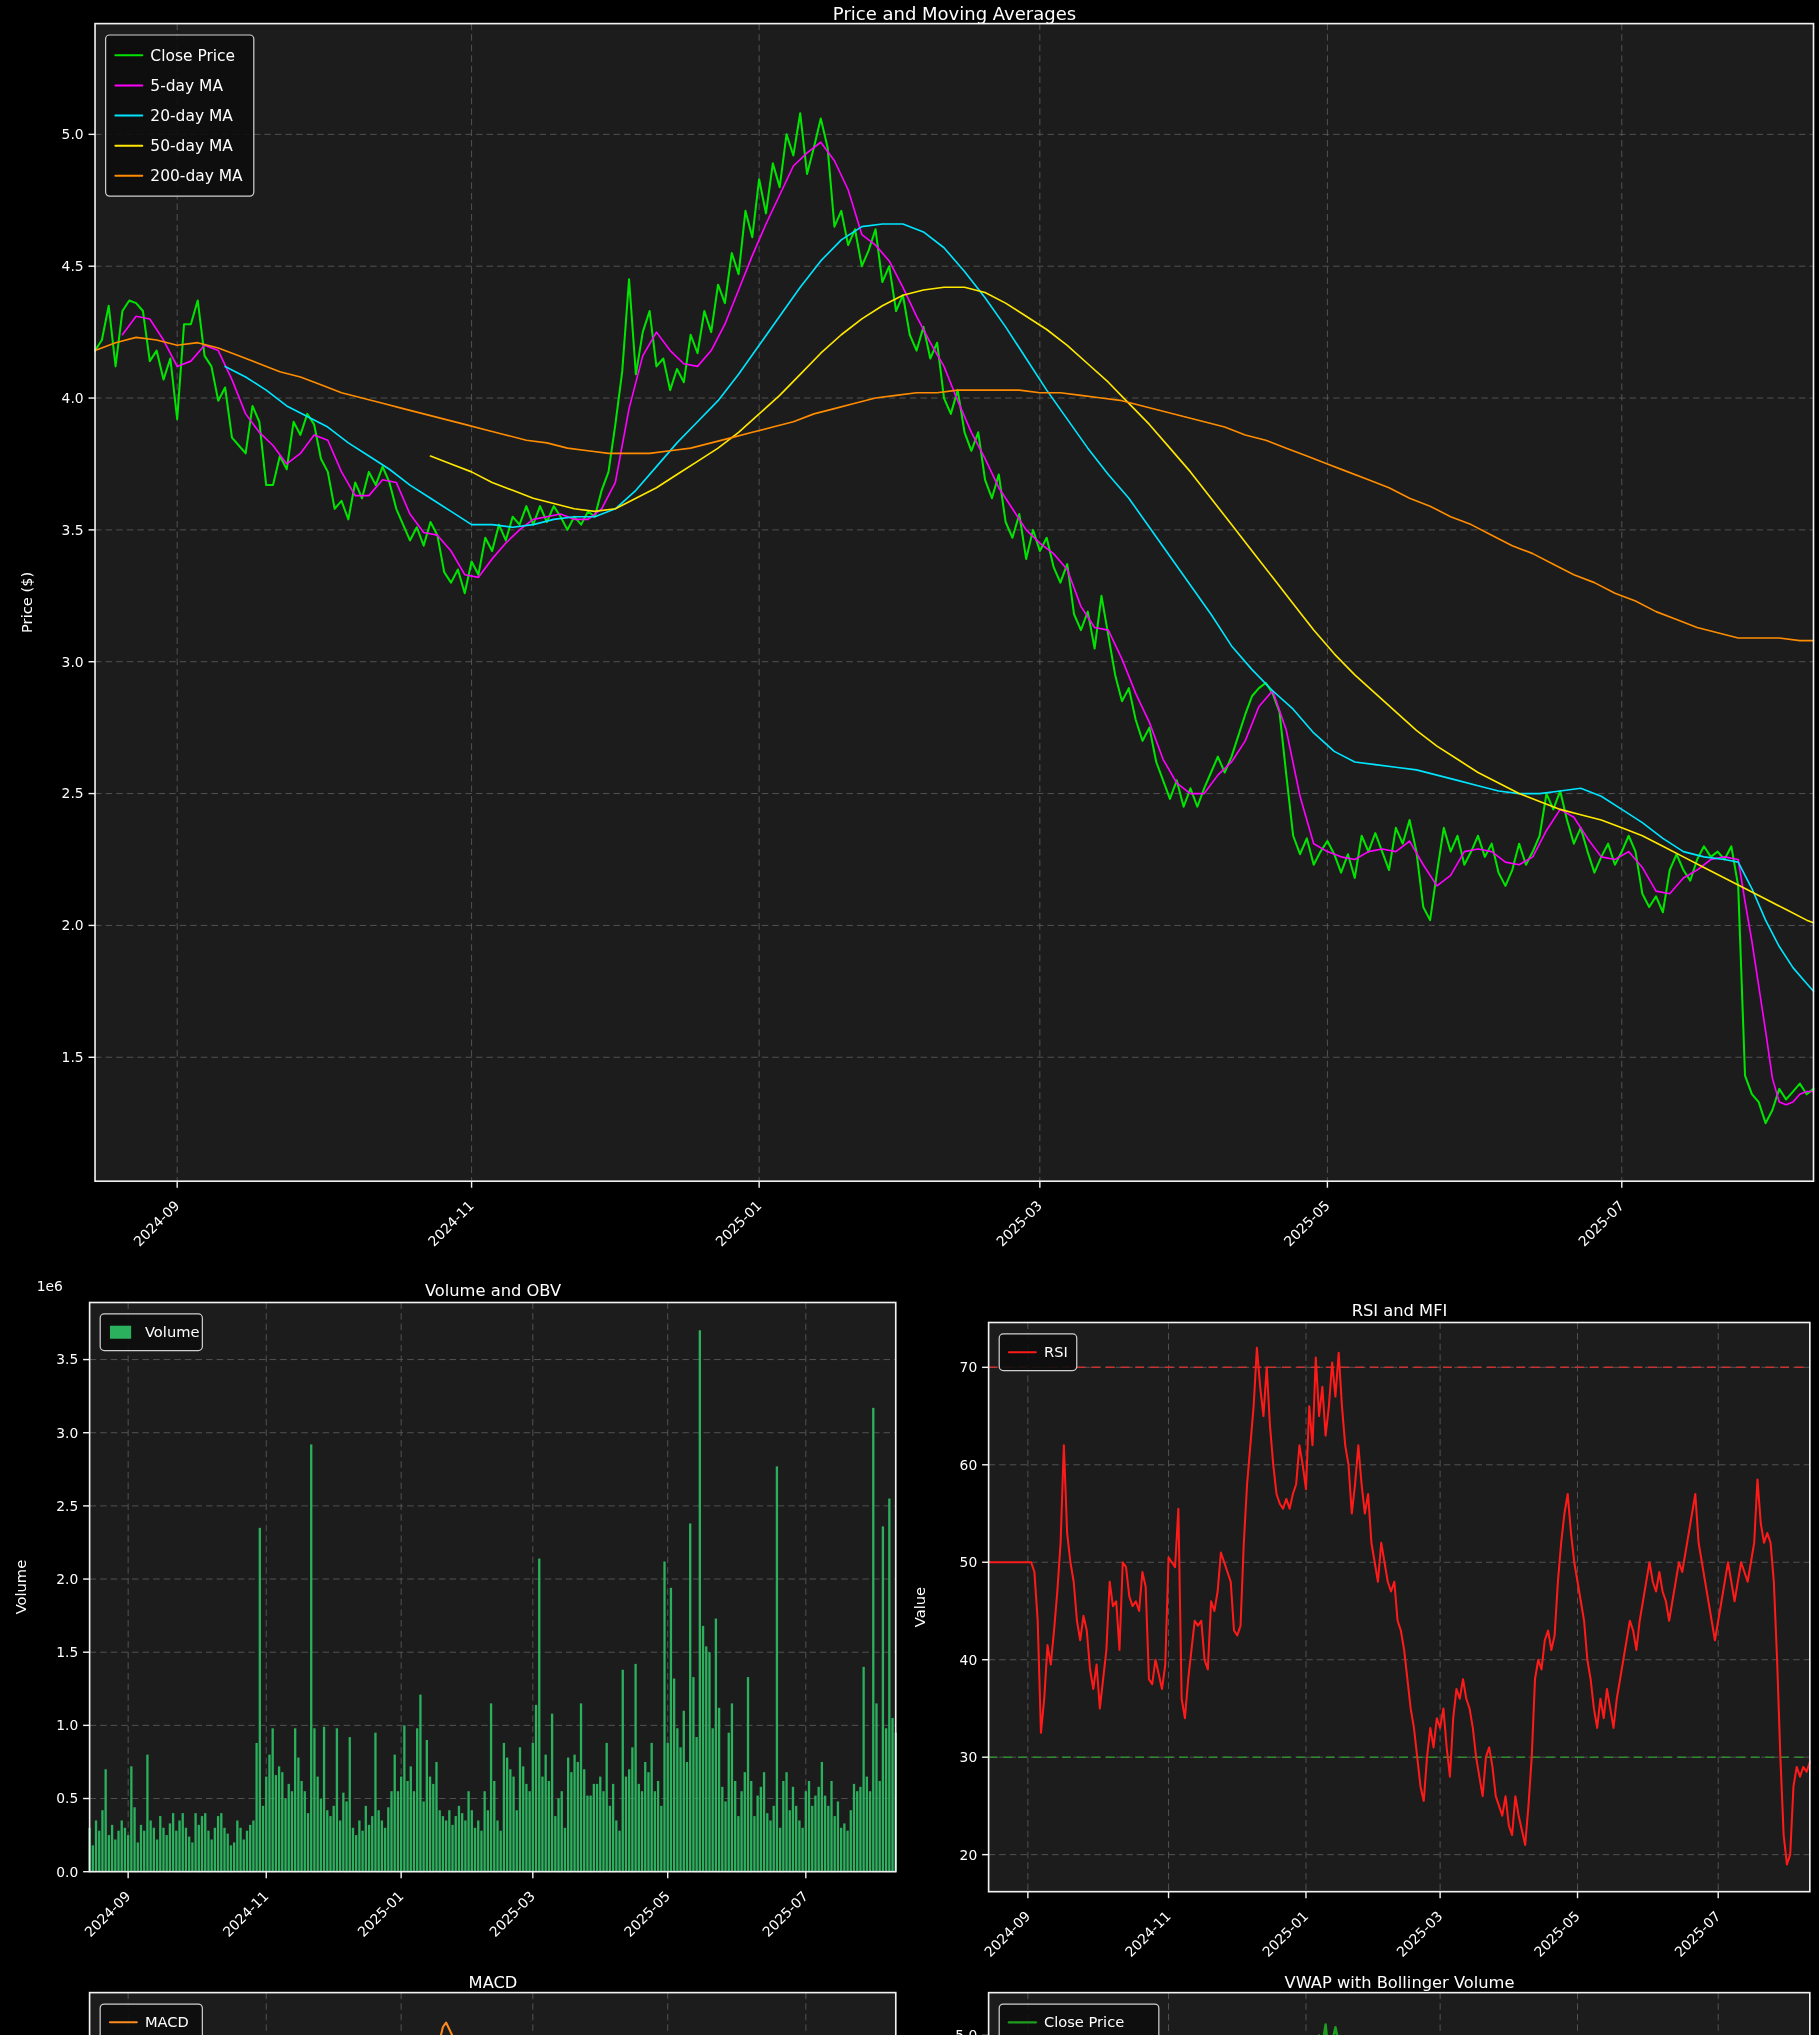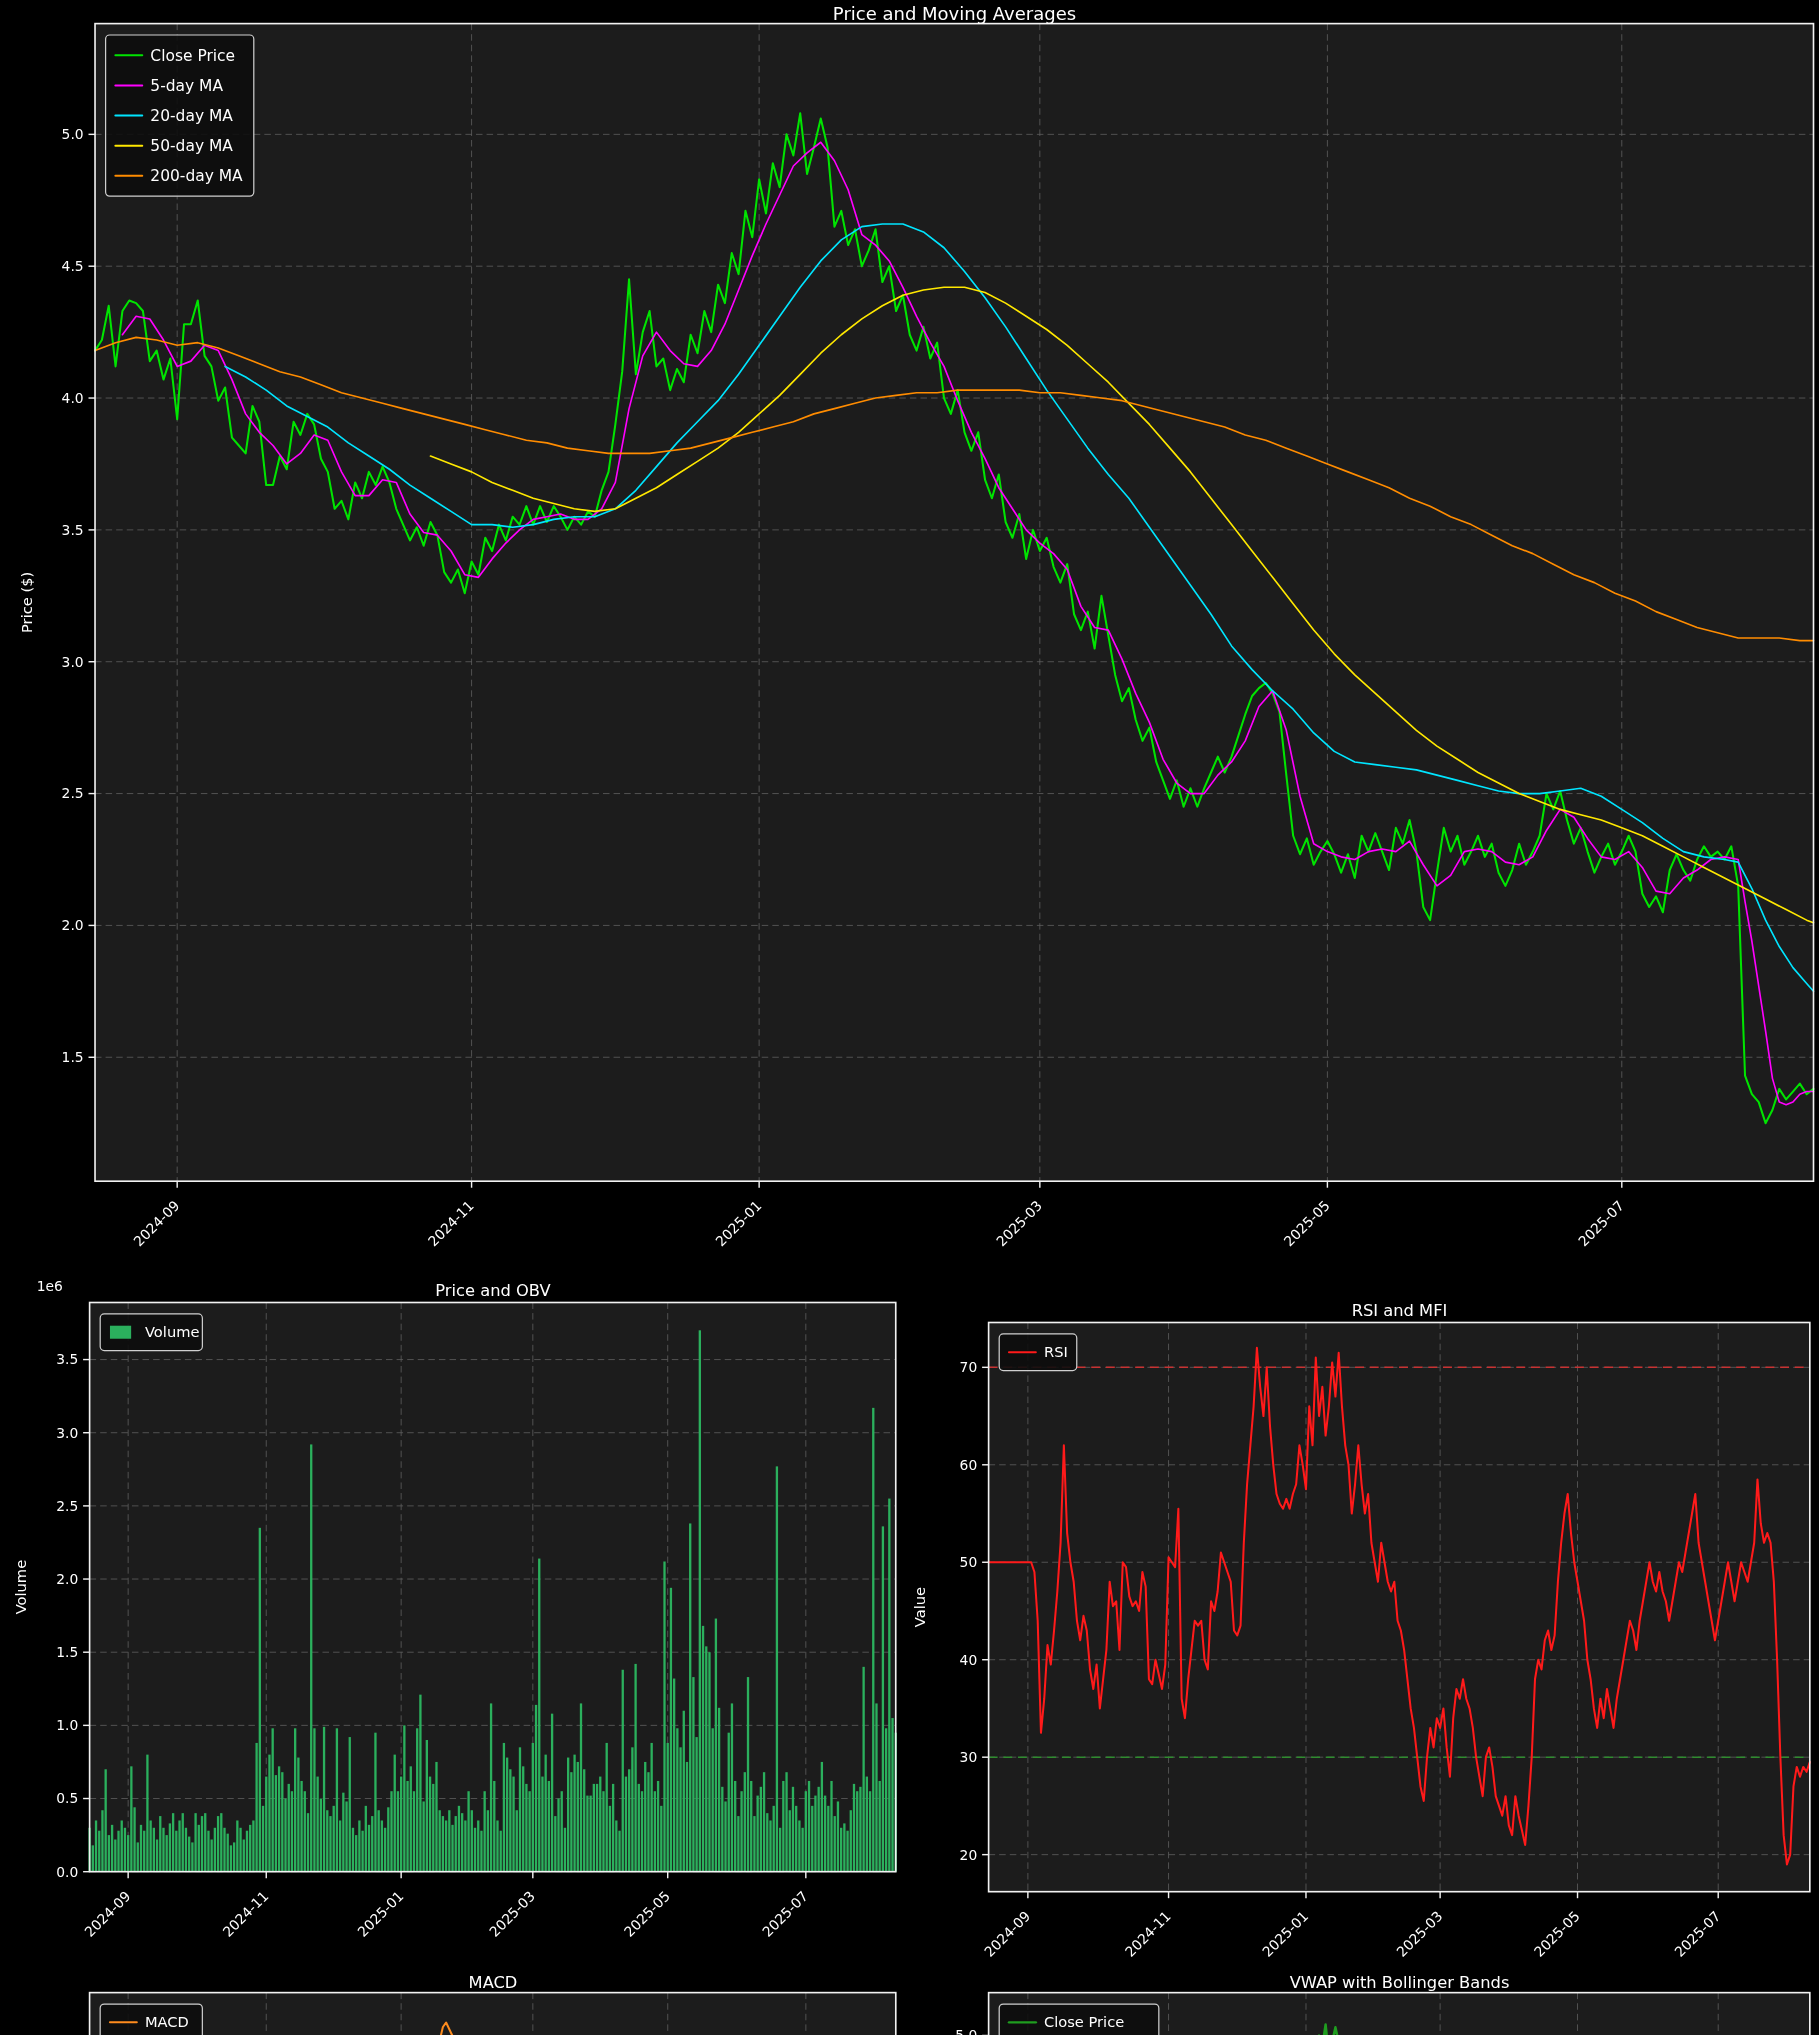--- a/index.html
+++ b/index.html
@@ -100,21 +100,21 @@
         <text x="354" y="296.92" fill="#ffffff" font-family="&quot;DejaVu Sans&quot;,&quot;Liberation Sans&quot;,sans-serif" font-size="38">20-day MA</text>
         <line x1="268" y1="358" x2="334" y2="358" stroke="#ffe800" stroke-width="5" stroke-linecap="round"></line>
         <text x="354" y="370.92" fill="#ffffff" font-family="&quot;DejaVu Sans&quot;,&quot;Liberation Sans&quot;,sans-serif" font-size="38">50-day MA</text>
         <line x1="268" y1="432" x2="334" y2="432" stroke="#ff8c00" stroke-width="5" stroke-linecap="round"></line>
         <text x="354" y="444.92" fill="#ffffff" font-family="&quot;DejaVu Sans&quot;,&quot;Liberation Sans&quot;,sans-serif" font-size="38">200-day MA</text>
       </g>
     </svg>
 </figure>
 
 <figure class="chart" id="c1">
-  <figcaption>Price and OBV</figcaption>
+  <figcaption>Volume and OBV</figcaption>
   <svg width="908" height="684" viewBox="0 0 2230 1680">
       <rect x="220" y="70" width="1980" height="1398" fill="#1c1c1c"></rect>
       <g stroke="#747474" stroke-width="2" stroke-dasharray="16 10" opacity="0.75">
         <line x1="314.6613545816733" y1="70" x2="314.6613545816733" y2="1468"></line>
         <line x1="653.8645418326694" y1="70" x2="653.8645418326694" y2="1468"></line>
         <line x1="985.1792828685259" y1="70" x2="985.1792828685259" y2="1468"></line>
         <line x1="1308.6055776892429" y1="70" x2="1308.6055776892429" y2="1468"></line>
         <line x1="1639.9203187250996" y1="70" x2="1639.9203187250996" y2="1468"></line>
         <line x1="1979.1235059760957" y1="70" x2="1979.1235059760957" y2="1468"></line>
         <line x1="220" y1="1468" x2="2200" y2="1468"></line>
@@ -536,21 +536,21 @@
         <rect x="246" y="113" width="250.96" height="154" rx="10" fill="#0d0d0d" fill-opacity="0.9" stroke="#cfcfcf" stroke-width="3"></rect>
         <line x1="270" y1="158" x2="336" y2="158" stroke="#ff8c1e" stroke-width="5" stroke-linecap="round"></line>
         <text x="356" y="170.24" fill="#ffffff" font-family="&quot;DejaVu Sans&quot;,&quot;Liberation Sans&quot;,sans-serif" font-size="36">MACD</text>
         <line x1="270" y1="222" x2="336" y2="222" stroke="#00e87d" stroke-width="5" stroke-linecap="round"></line>
         <text x="356" y="234.24" fill="#ffffff" font-family="&quot;DejaVu Sans&quot;,&quot;Liberation Sans&quot;,sans-serif" font-size="36">Signal</text>
       </g>
     </svg>
 </figure>
 
 <figure class="chart" id="c4">
-  <figcaption>VWAP with Bollinger Bands</figcaption>
+  <figcaption>VWAP with Bollinger Volume</figcaption>
   <svg width="912" height="691" viewBox="0 0 2240 1697">
       <rect x="198" y="85" width="2017" height="1395" fill="#1c1c1c"></rect>
       <g stroke="#747474" stroke-width="2" stroke-dasharray="16 10" opacity="0.75">
         <line x1="294.43027888446215" y1="85" x2="294.43027888446215" y2="1480"></line>
         <line x1="639.9721115537849" y1="85" x2="639.9721115537849" y2="1480"></line>
         <line x1="977.4780876494024" y1="85" x2="977.4780876494024" y2="1480"></line>
         <line x1="1306.9482071713146" y1="85" x2="1306.9482071713146" y2="1480"></line>
         <line x1="1644.4541832669324" y1="85" x2="1644.4541832669324" y2="1480"></line>
         <line x1="1989.996015936255" y1="85" x2="1989.996015936255" y2="1480"></line>
         <line x1="198" y1="1378.1751824817518" x2="2215" y2="1378.1751824817518"></line>

